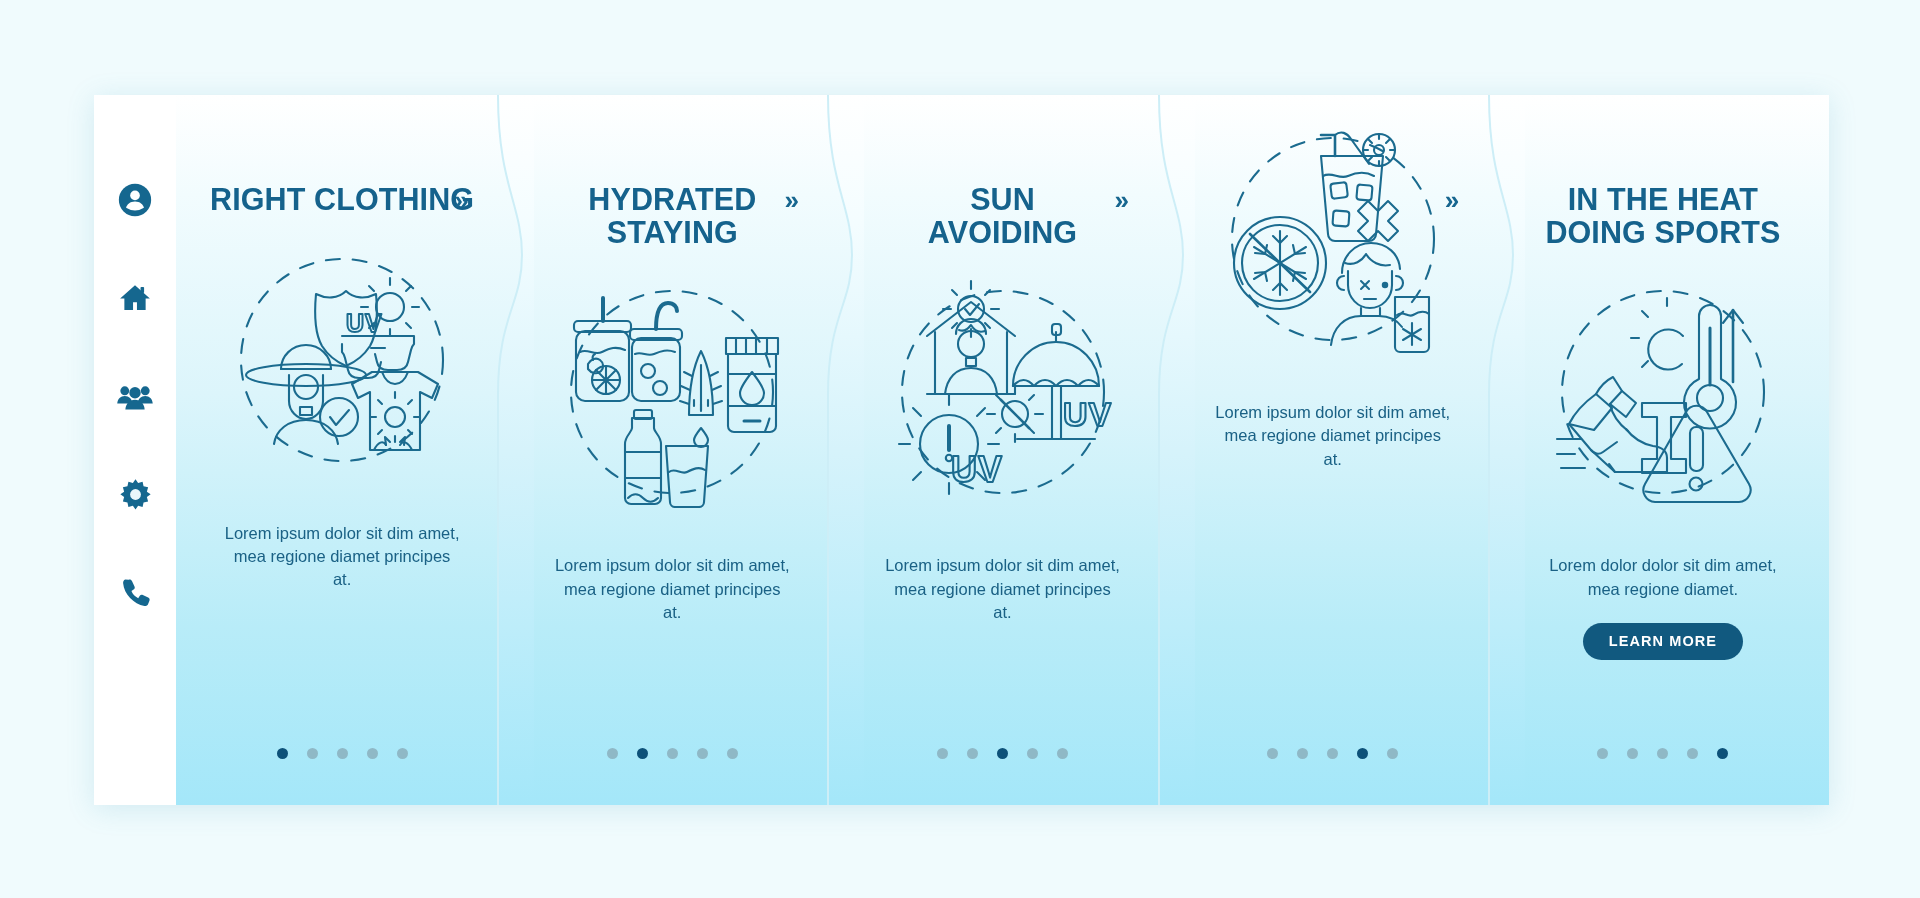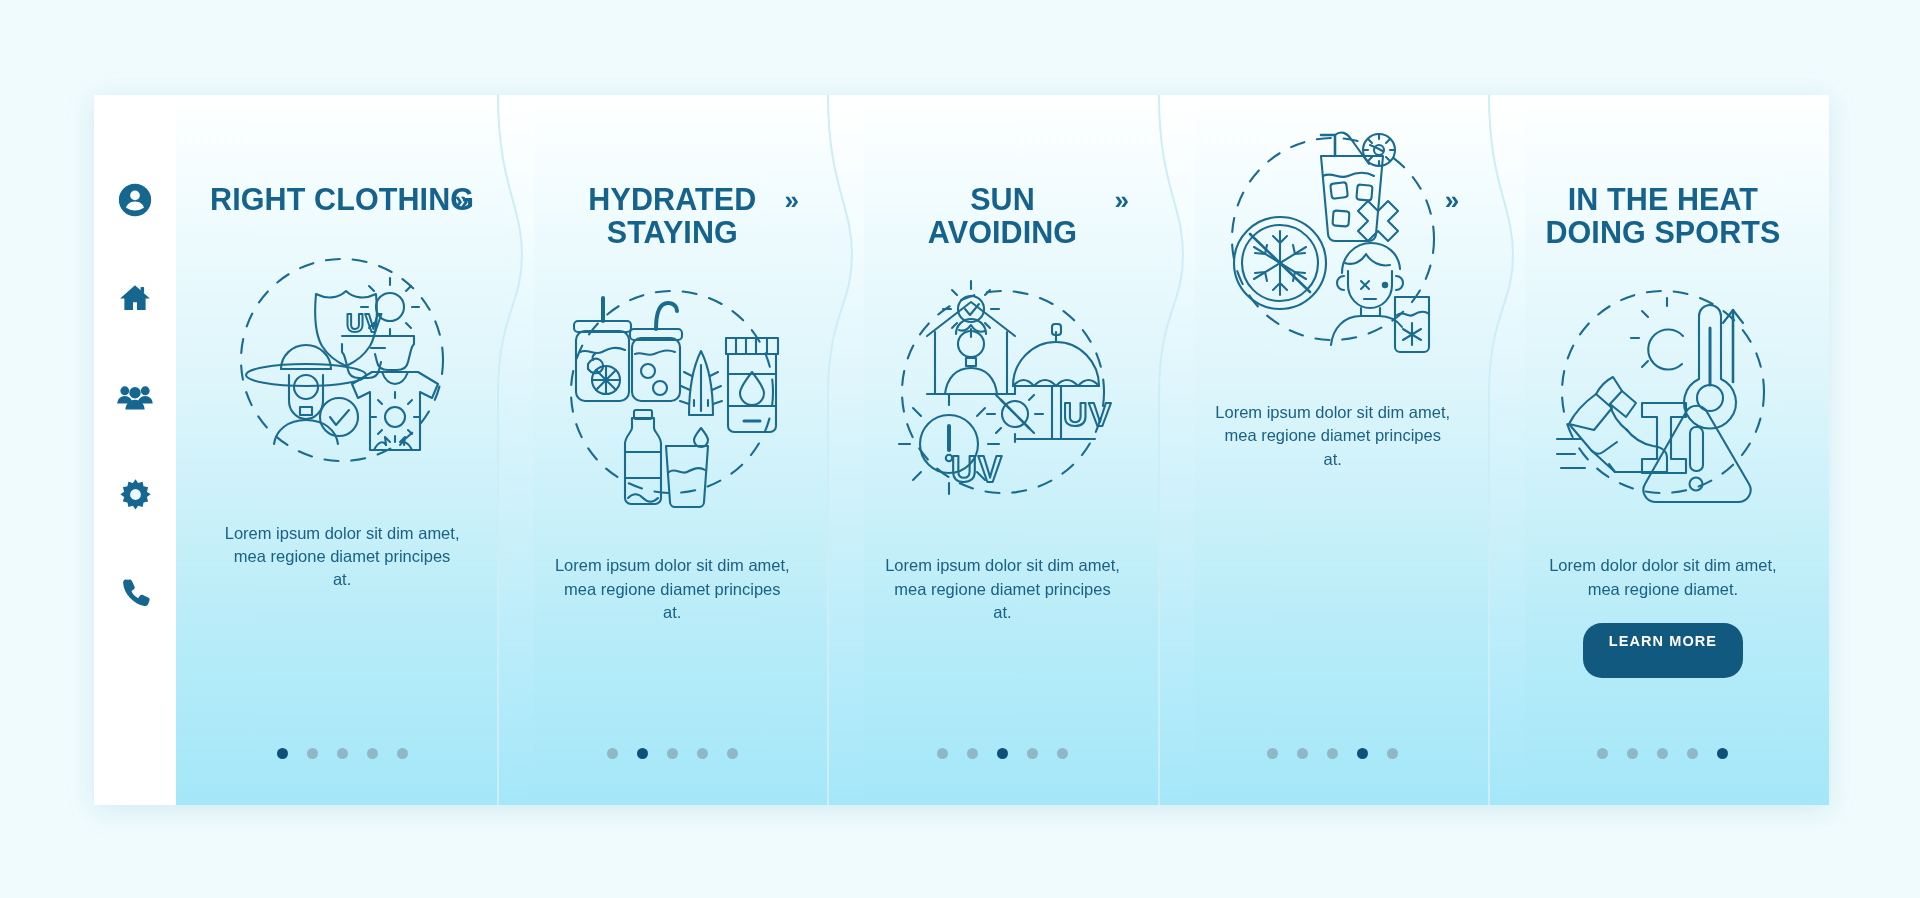--- a/index.html
+++ b/index.html
@@ -127,21 +127,21 @@
     position: relative;
     z-index: 3;
   }
 
   .learn-more {
     margin-top: 22px;
     background: #11597f;
     color: #ffffff;
     border: none;
     border-radius: 19px;
-    padding: 10px 26px 29px;
+    padding: 10px 26px 11px;
     font-family: "Liberation Sans", sans-serif;
     font-size: 14.5px;
     font-weight: 700;
     letter-spacing: 1.1px;
     cursor: pointer;
     position: relative;
     z-index: 3;
   }
 
   .dots {

